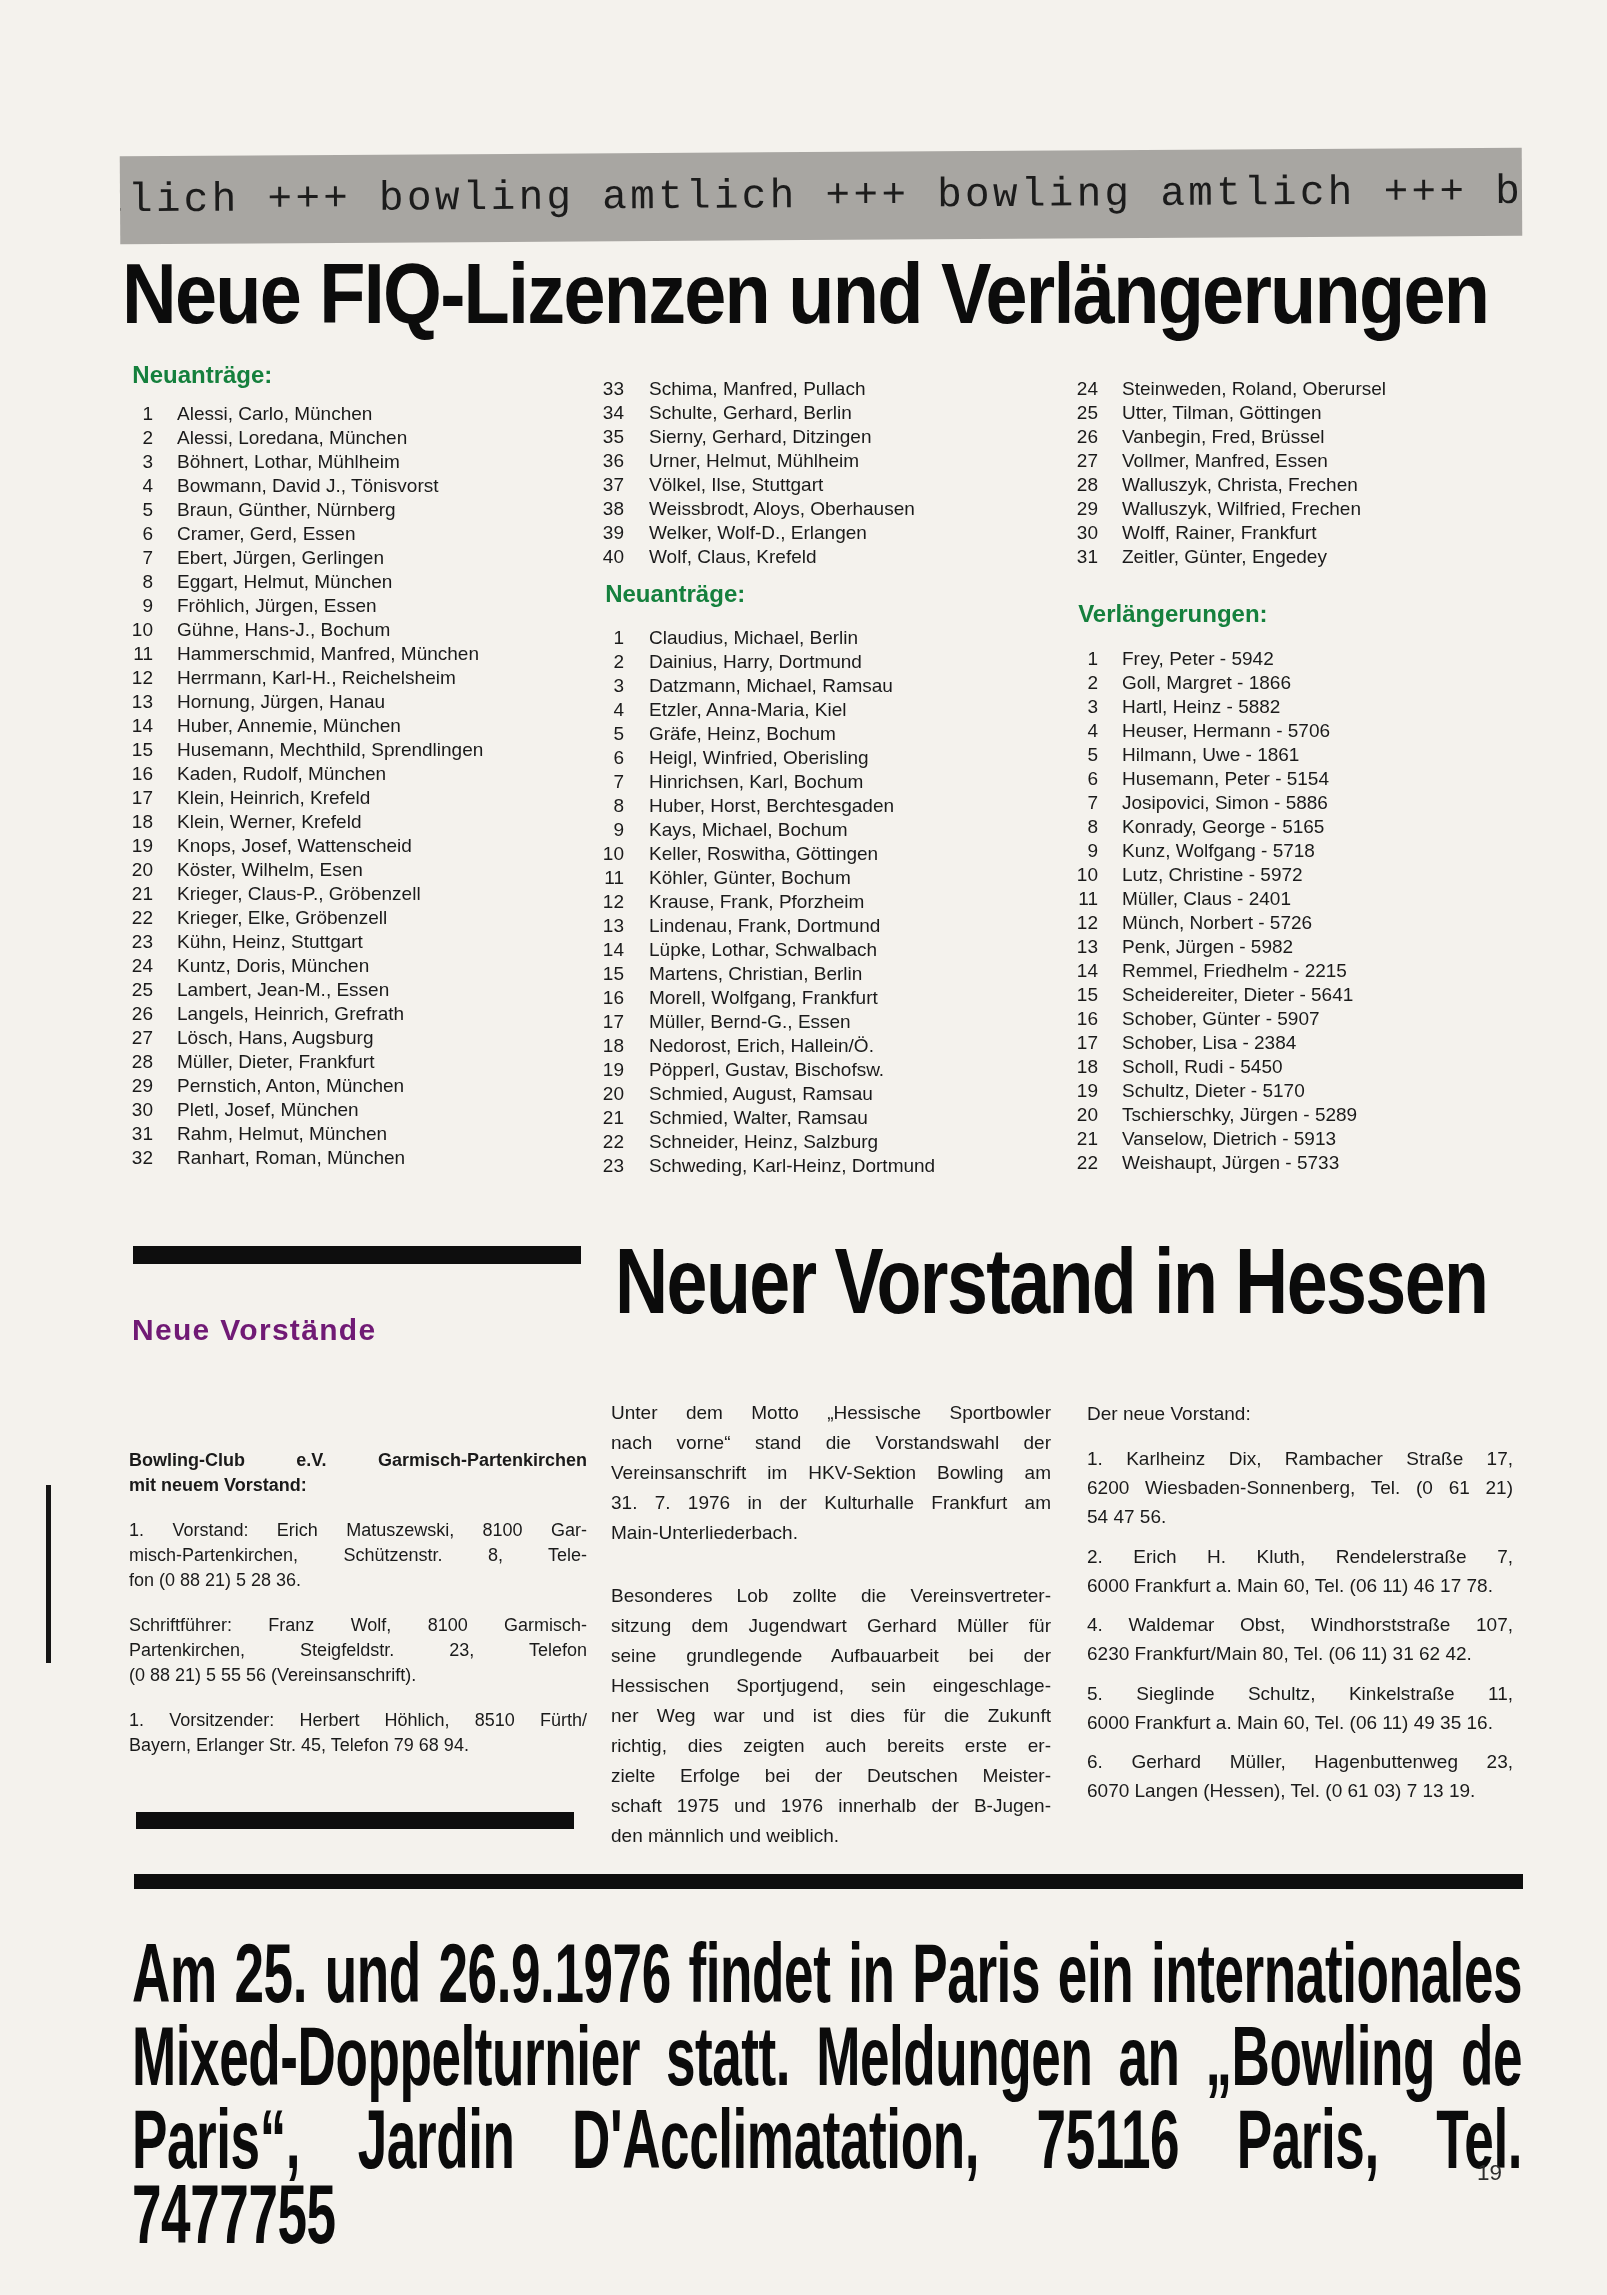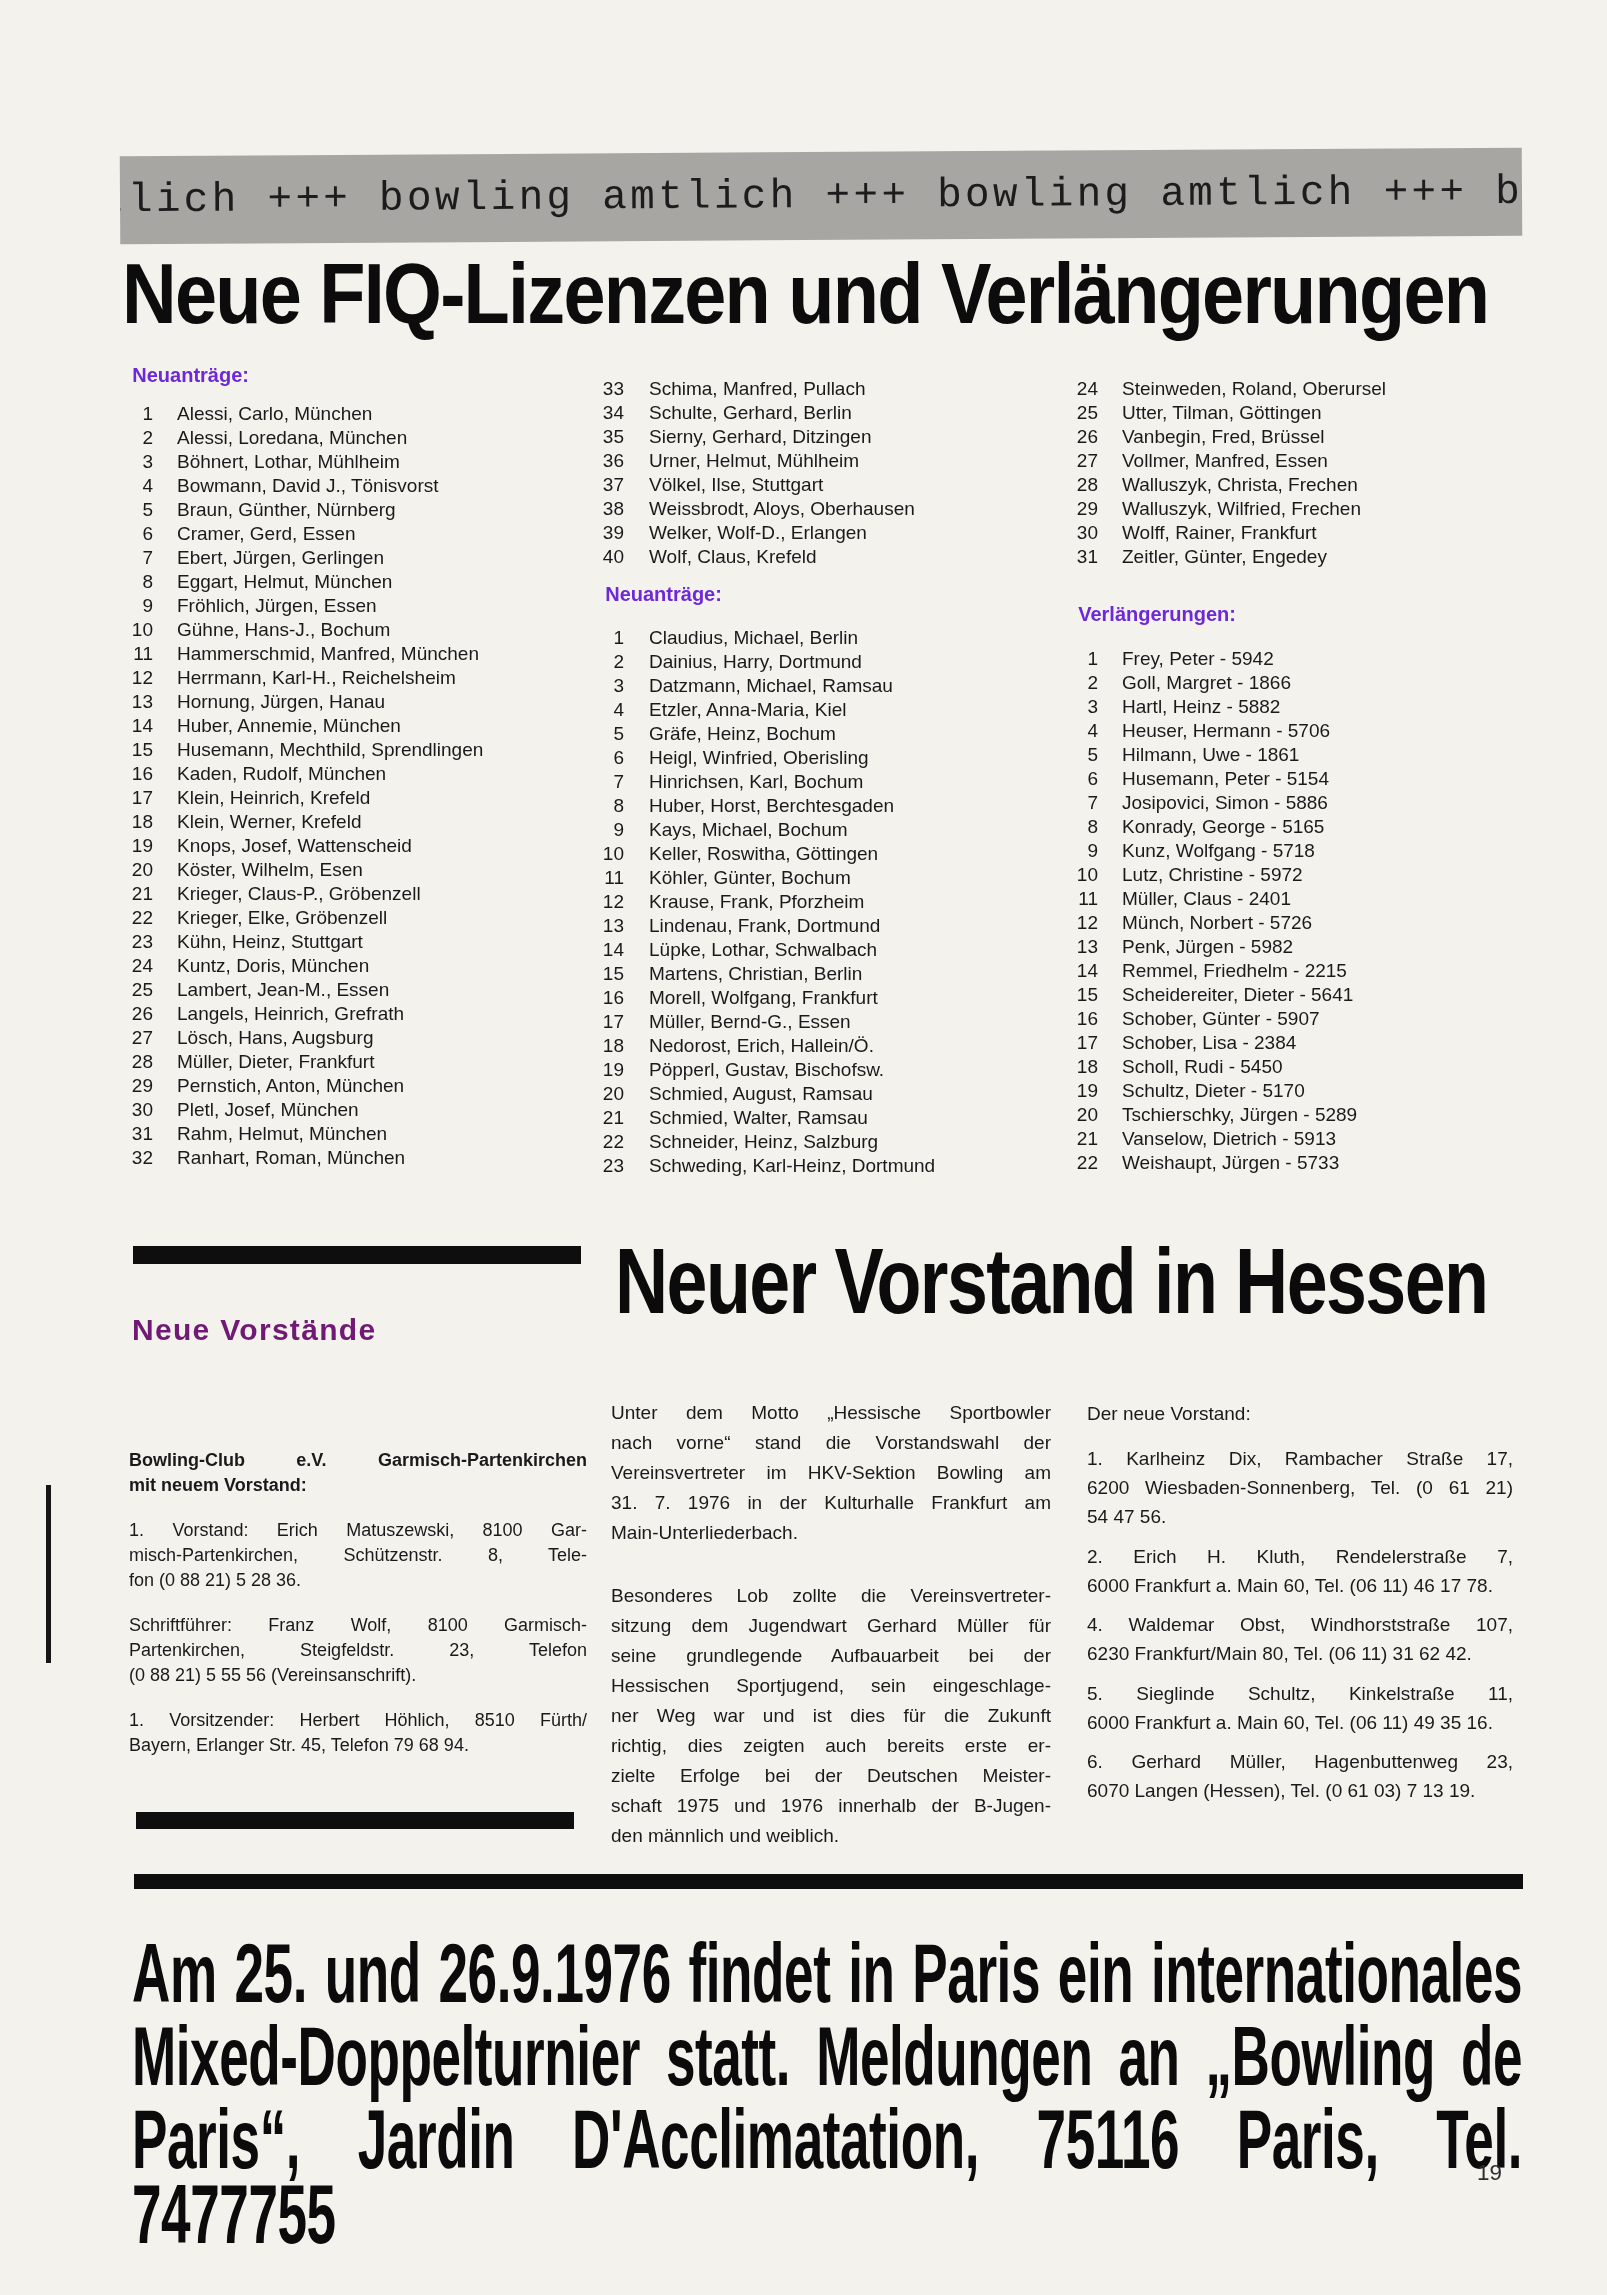--- a/index.html
+++ b/index.html
@@ -19,21 +19,21 @@
   .h2{position:absolute;left:132px;top:1315px;font-size:30px;font-weight:bold;letter-spacing:1.3px;
       white-space:nowrap;color:#701a75;line-height:1;}
   .h3{position:absolute;left:615px;top:1232px;font-size:92px;font-weight:bold;letter-spacing:-2px;
       white-space:nowrap;transform:scaleX(0.80);transform-origin:0 0;color:#0b0b0b;line-height:1.08;}
 
   
   .lcol{position:absolute;top:364px;}
   #col1{left:129px;width:461px;}
   #col2{left:596px;width:442px;}
   #col3{left:1069px;width:451px;}
-  .subhead{font-size:20px;font-weight:bold;line-height:22.4px;color:#6d28d9;}
+  .subhead{font-size:24px;font-weight:bold;line-height:22.4px;color:#15803d;}
   #col1 .subhead{margin-left:3.3px;}
   #col2 .subhead,#col3 .subhead{margin-left:9.2px;}
   .llist{margin:0;}
   #col1 .llist{margin-top:16px;}
   #col2 .llist.first,#col3 .llist.first{margin-top:13px;}
   #col2 .subhead{margin-top:14px;}
   #col3 .subhead{margin-top:34px;}
   #col2 .llist.second{margin-top:20.4px;}
   #col3 .llist.second{margin-top:22px;}
   .lrow{display:flex;line-height:24px;font-size:19px;white-space:nowrap;}
@@ -497,21 +497,21 @@
       <div class="vblock">
         <div class="pline jl">1. Vorsitzender: Herbert Höhlich, 8510 Fürth/</div>
         <div class="pline">Bayern, Erlanger Str. 45, Telefon 79 68 94.</div>
       </div>
     </div>
 
   <div id="midcol">
     <div id="hessen-p1">
         <div class="pline jl">Unter dem Motto „Hessische Sportbowler</div>
         <div class="pline jl">nach vorne“ stand die Vorstandswahl der</div>
-        <div class="pline jl">Vereinsvertreter im HKV-Sektion Bowling am</div>
+        <div class="pline jl">Vereinsanschrift im HKV-Sektion Bowling am</div>
         <div class="pline jl">31. 7. 1976 in der Kulturhalle Frankfurt am</div>
         <div class="pline">Main-Unterliederbach.</div>
       </div>
     <div id="hessen-p2">
         <div class="pline jl">Besonderes Lob zollte die Vereinsvertreter-</div>
         <div class="pline jl">sitzung dem Jugendwart Gerhard Müller für</div>
         <div class="pline jl">seine grundlegende Aufbauarbeit bei der</div>
         <div class="pline jl">Hessischen Sportjugend, sein eingeschlage-</div>
         <div class="pline jl">ner Weg war und ist dies für die Zukunft</div>
         <div class="pline jl">richtig, dies zeigten auch bereits erste er-</div>

